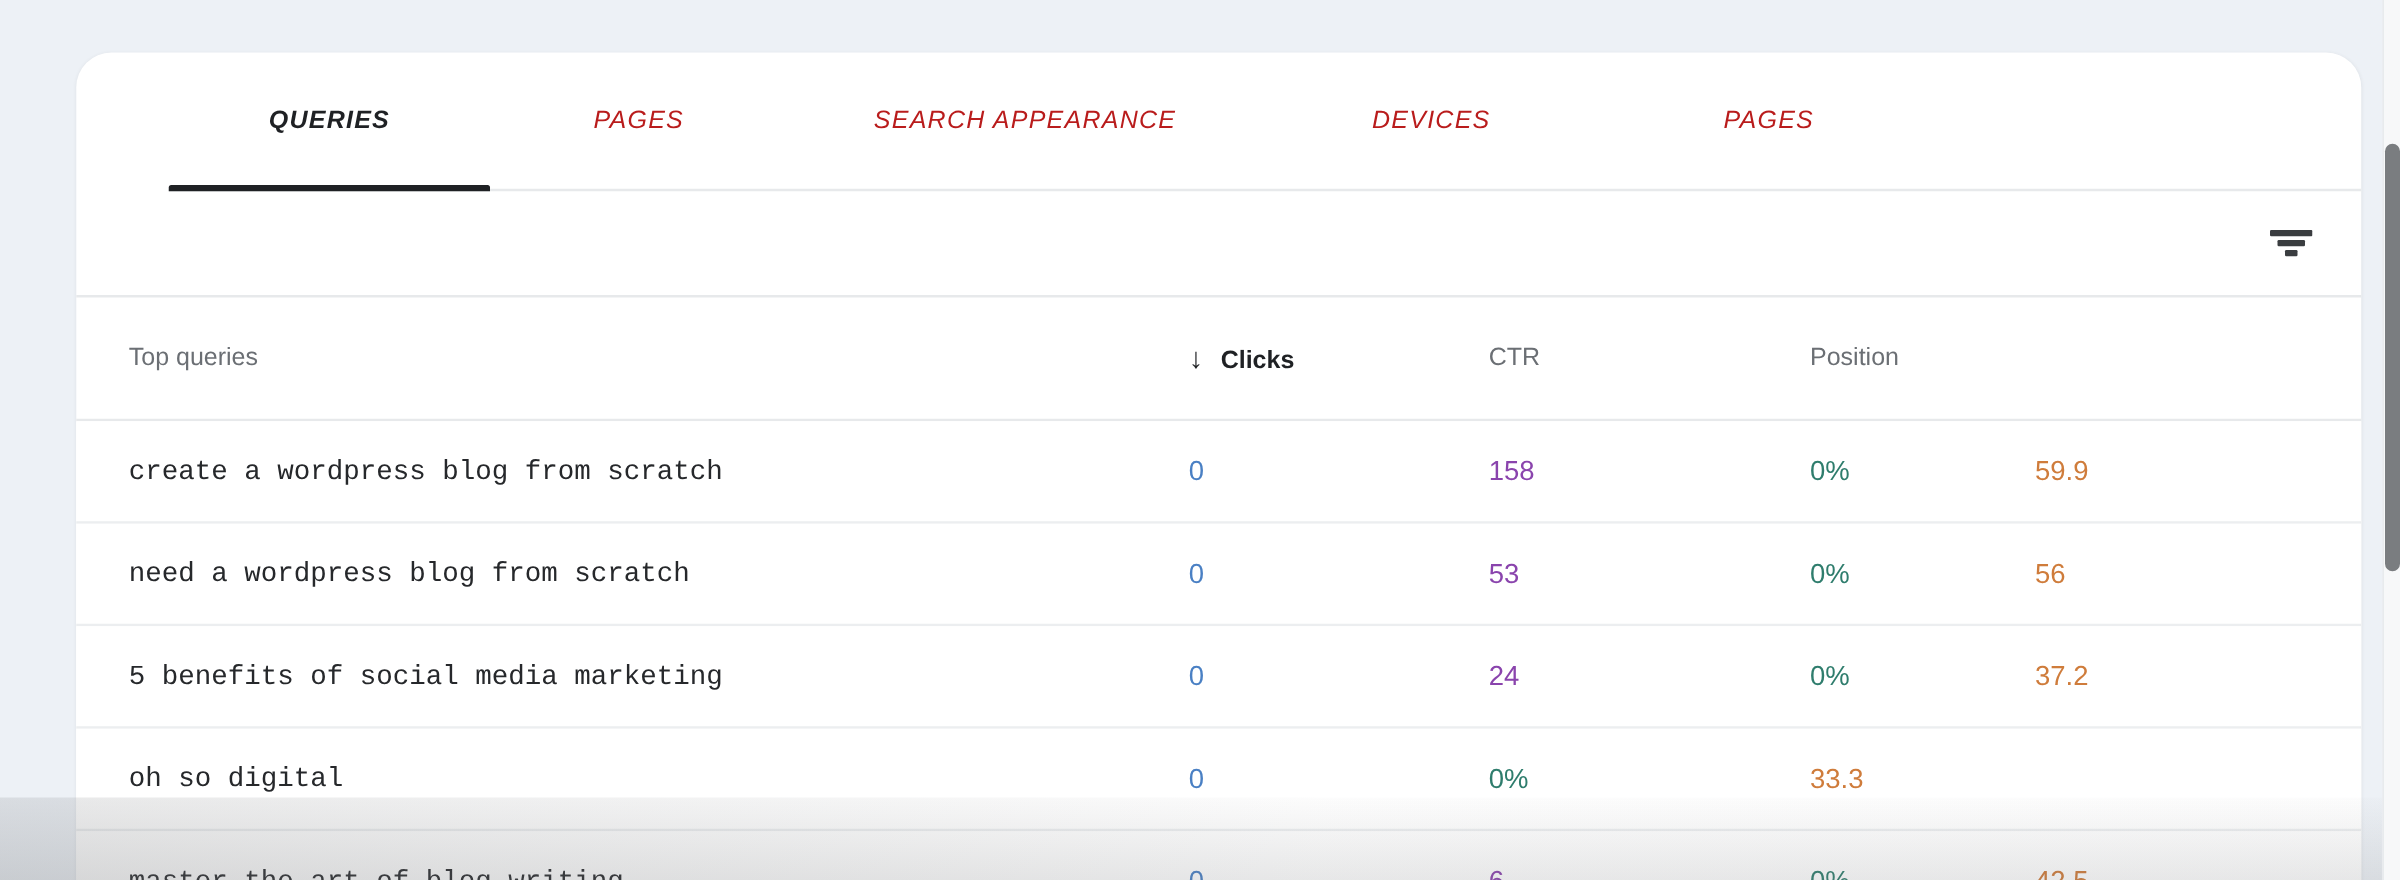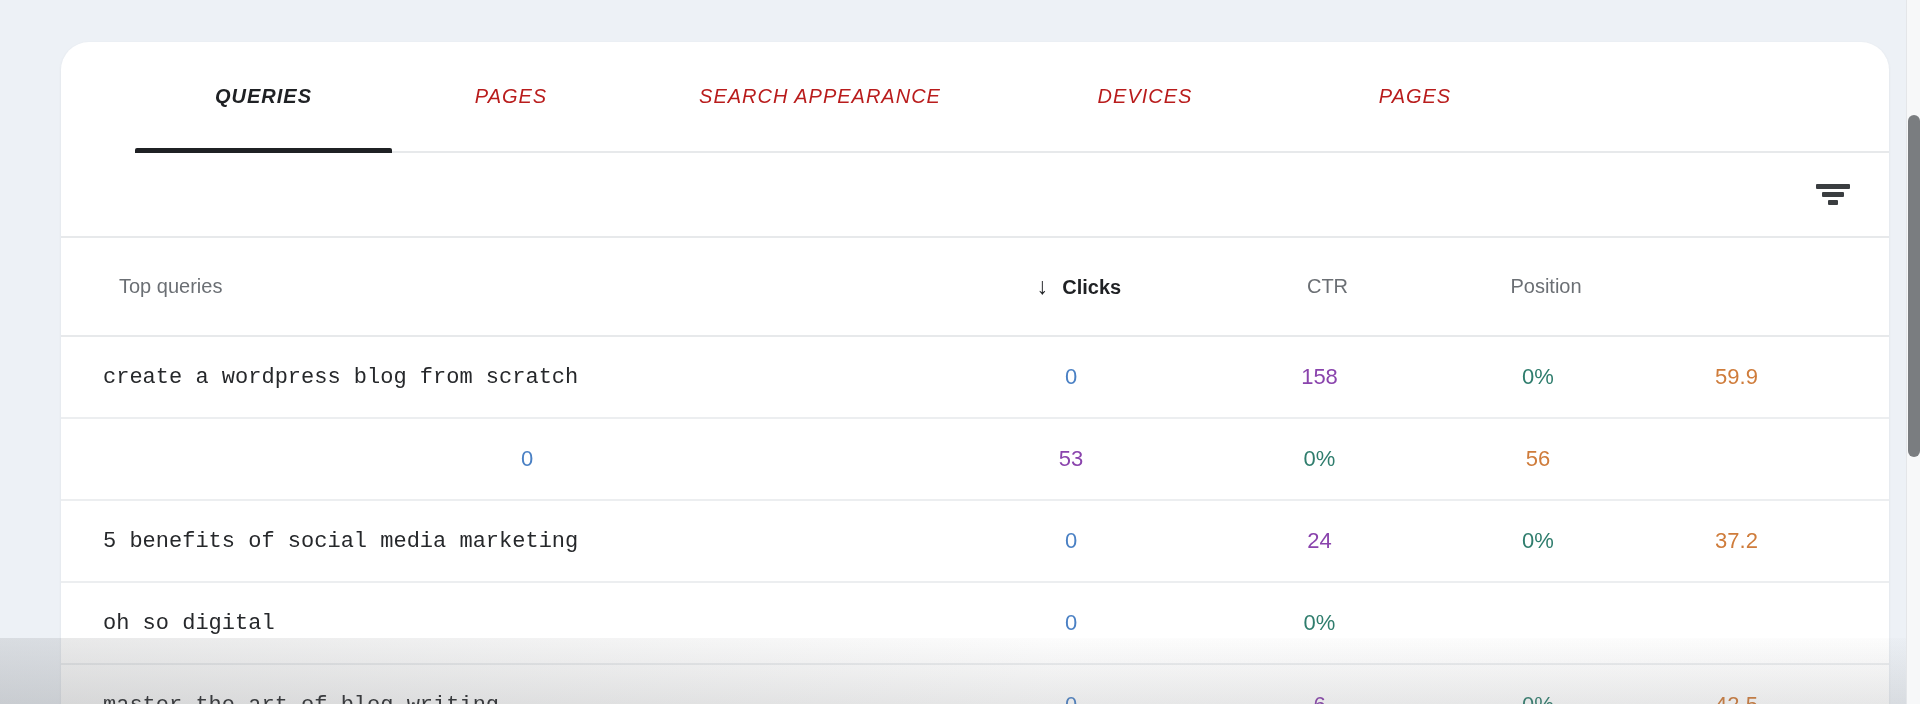--- a/index.html
+++ b/index.html
@@ -63,22 +63,22 @@
     cursor: pointer;
   }
   
   .thead, .trow {
     display: grid;
     grid-template-columns: 1fr 240px 257px 180px 217px;
     align-items: center;
     padding: 0 44px 0 42px;
   }
   .thead { height: 99px; border-bottom: 2px solid #e7e9eb; }
-  .th { font-size: 20px; color: #6b6f74; margin-left: 16px; }
-  .th.num, .td.num { text-align: center; }
+  .th { font-size: 20px; color: #6b6f74; }
+  .th.num, .td.num { text-align: left; }
   .th.clicks { color: #1f2124; font-weight: bold; white-space: nowrap; }
   .sort-arrow {
     font-size: 23px; font-weight: normal;
     color: #1f2124;
     margin-right: 14px;
     display: inline-block;
   }
   .trow { height: 82px; border-bottom: 2px solid #eceef0; background: #fff; cursor: pointer; }
   .td.query { font-size: 22px; color: #26282b; font-family: Liberation Mono, monospace; }
   .td.num { font-size: 22px; }
@@ -160,38 +160,40 @@
 
     <div class="trow">
       <div class="td query">create a wordpress blog from scratch</div>
       <div class="td num c-clicks">0</div>
       <div class="td num c-impressions">158</div>
       <div class="td num c-ctr">0%</div>
       <div class="td num c-position">59.9</div>
     </div>
 
     <div class="trow">
+      <div class="td query">need a wordpress blog from scratch</div>
       <div class="td num c-clicks">0</div>
       <div class="td num c-impressions">53</div>
       <div class="td num c-ctr">0%</div>
       <div class="td num c-position">56</div>
     </div>
 
     <div class="trow">
       <div class="td query">5 benefits of social media marketing</div>
       <div class="td num c-clicks">0</div>
       <div class="td num c-impressions">24</div>
       <div class="td num c-ctr">0%</div>
       <div class="td num c-position">37.2</div>
     </div>
 
     <div class="trow">
       <div class="td query">oh so digital</div>
       <div class="td num c-clicks">0</div>
       <div class="td num c-ctr">0%</div>
+      <div class="td num c-position">33.3</div>
     </div>
 
     <div class="trow">
       <div class="td query">master the art of blog writing</div>
       <div class="td num c-clicks">0</div>
       <div class="td num c-impressions">6</div>
       <div class="td num c-ctr">0%</div>
       <div class="td num c-position">42.5</div>
     </div>
 

